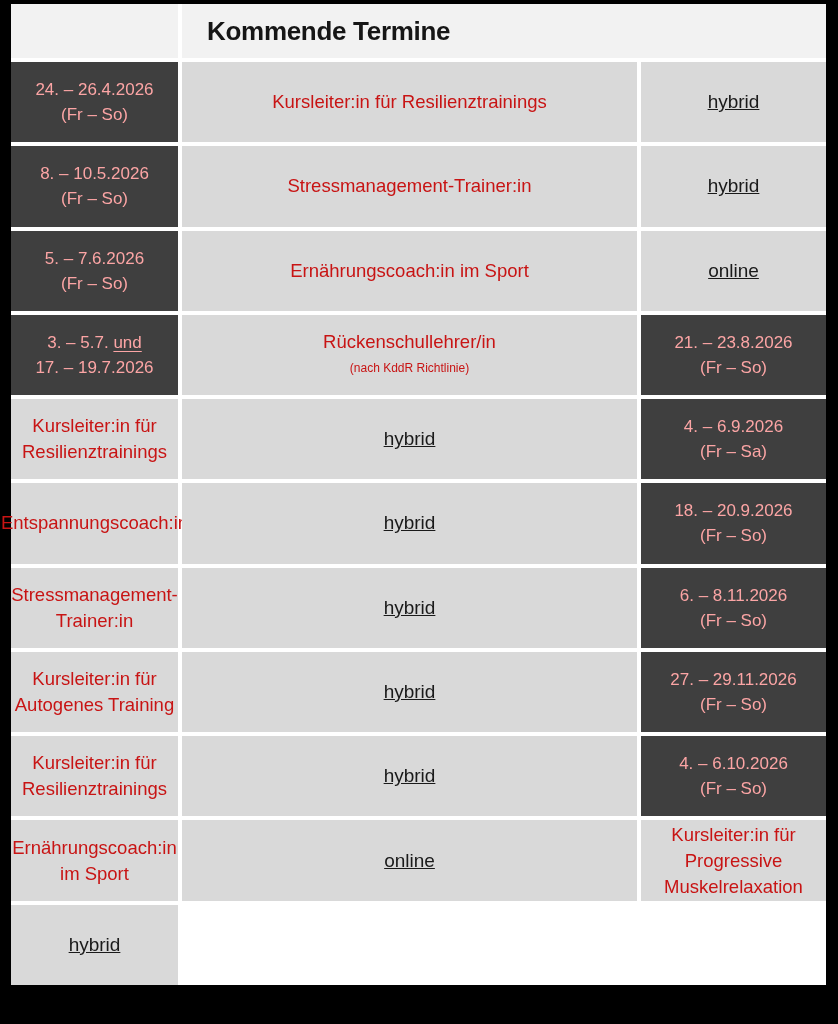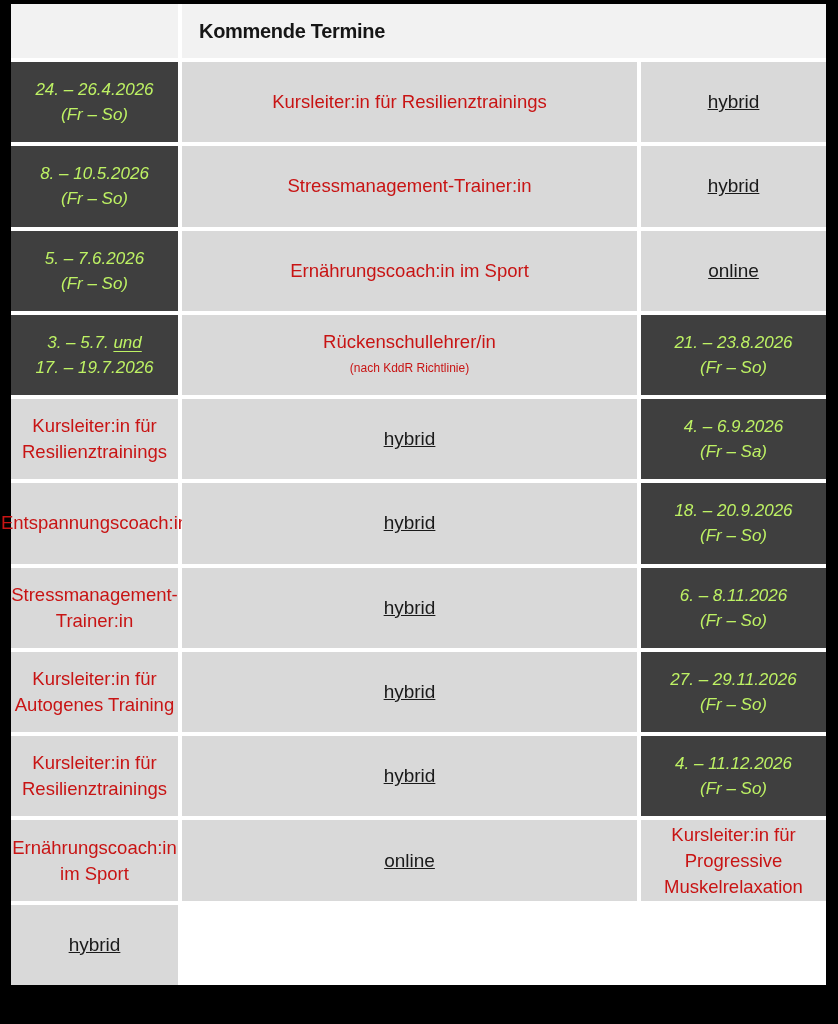--- a/index.html
+++ b/index.html
@@ -44,32 +44,31 @@
   .header-title {
     grid-column: 2 / 4;
     background: var(--header-bg, #f2f2f2);
     display: flex;
     flex-direction: row;
     justify-content: flex-start;
     align-items: center;
     padding-left: 9px;
   }
   .title {
-    margin: 8px;
-    font-size: 20px;
+    margin: 16px;
+    font-size: 26px;
     font-weight: bold;
     color: #161616;
     letter-spacing: -0.3px;
   }
   .date-cell {
     background: var(--date-bg, #3f3f3f);
-    color: #bef264;
+    color: #fca5a5;
     font-size: 17px;
     line-height: 25px;
-    font-style: italic;
   }
   .course-cell {
     background: var(--cell-bg, #d9d9d9);
     color: var(--red, #c81414);
     font-size: 18.5px;
     line-height: 26px;
   }
   .format-cell {
     background: var(--cell-bg, #d9d9d9);
     color: #1a1a1a;
@@ -176,21 +175,21 @@
         <div>27. – 29.11.2026</div>
         <div>(Fr – So)</div>
       </div>
       <div class="cell course-cell">
         <div>Kursleiter:in für Resilienztrainings</div>
       </div>
       <div class="cell format-cell">
         <div>hybrid</div>
       </div>
       <div class="cell date-cell">
-        <div>4. – 11.12.2026</div>
+        <div>4. – 6.10.2026</div>
         <div>(Fr – So)</div>
       </div>
       <div class="cell course-cell">
         <div>Ernährungscoach:in im Sport</div>
       </div>
       <div class="cell format-cell">
         <div>online</div>
       </div>
       <div class="cell course-cell">
         <div>Kursleiter:in für Progressive Muskelrelaxation</div>

